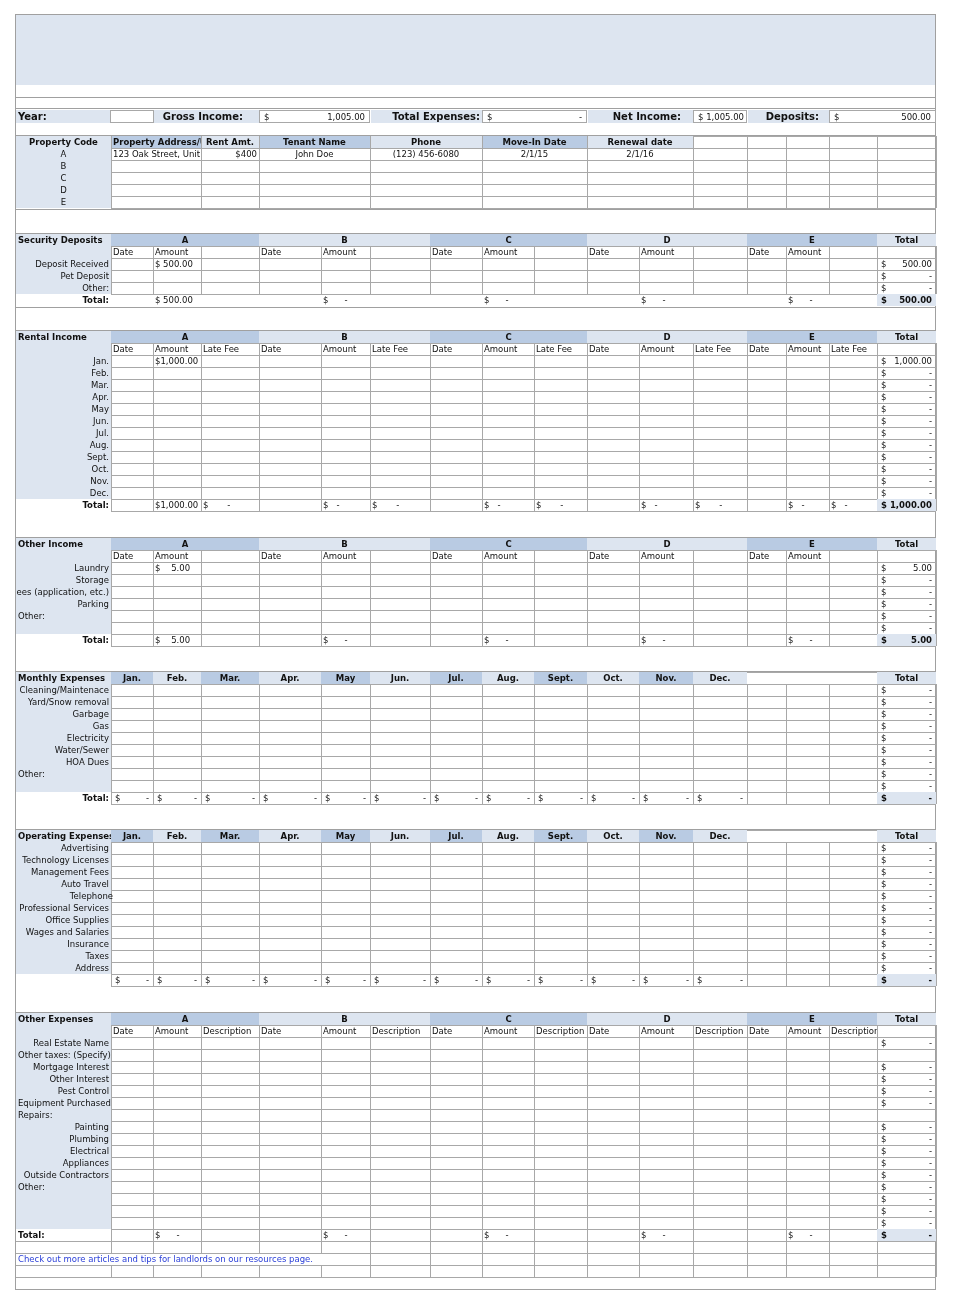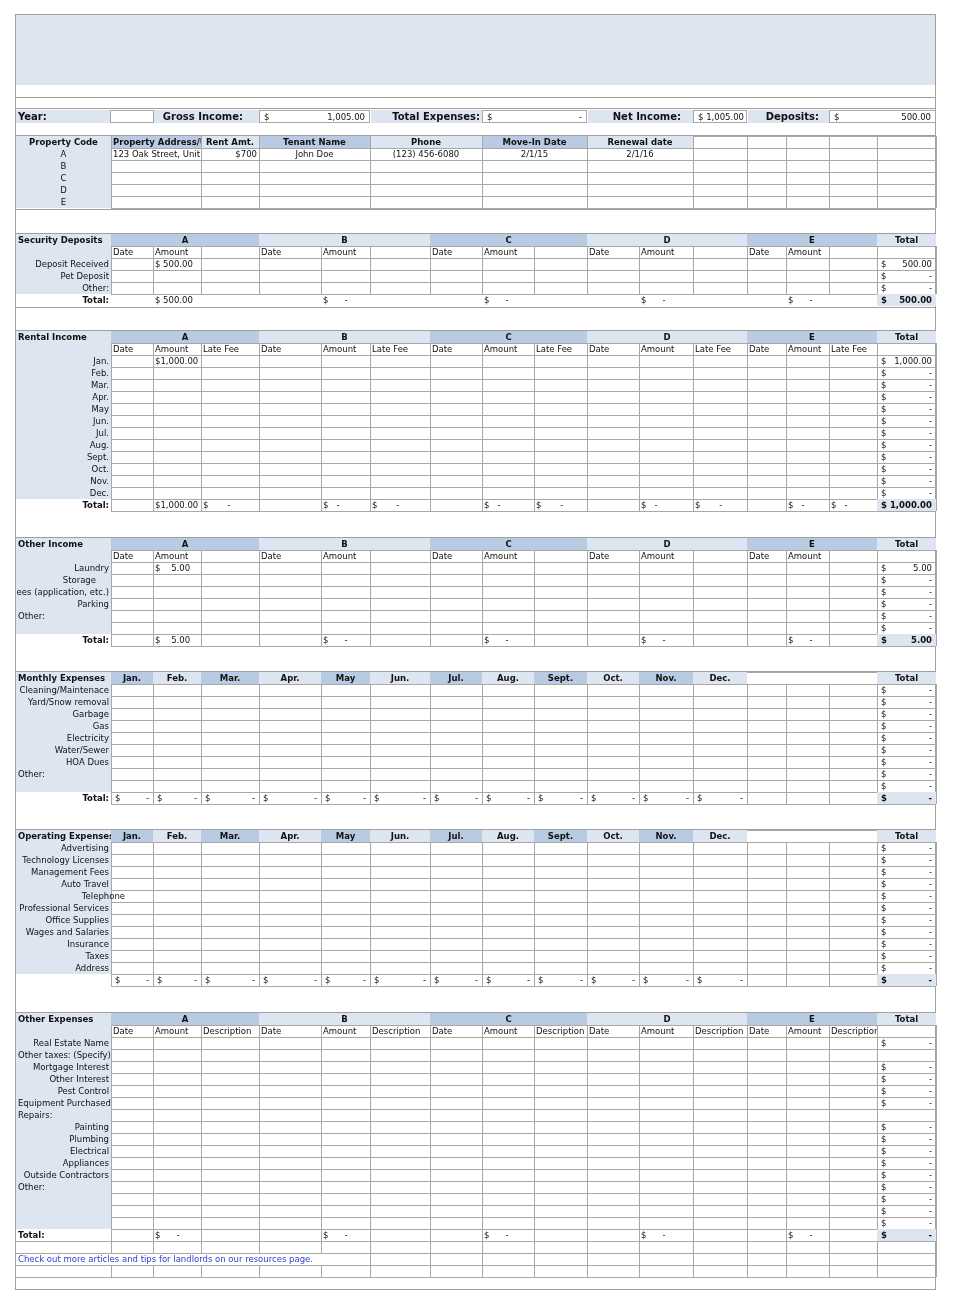--- a/index.html
+++ b/index.html
@@ -61,21 +61,21 @@
       <div class="light" style="position:absolute;left:0;top:121px;width:95px;height:72px;"></div>
       <div class="cell b" style="left:0px;top:121px;width:95px;height:12px;line-height:12px;text-align:center;padding:0 2px;">Property Code</div>
       <div class="cell b dark" style="left:95px;top:121px;width:90px;height:12px;line-height:12px;text-align:center;padding:0 2px;">Property Address/Unit #</div>
       <div class="cell b light" style="left:185px;top:121px;width:58px;height:12px;line-height:12px;text-align:center;padding:0 2px;">Rent Amt.</div>
       <div class="cell b dark" style="left:243px;top:121px;width:111px;height:12px;line-height:12px;text-align:center;padding:0 2px;">Tenant Name</div>
       <div class="cell b light" style="left:354px;top:121px;width:112px;height:12px;line-height:12px;text-align:center;padding:0 2px;">Phone</div>
       <div class="cell b dark" style="left:466px;top:121px;width:105px;height:12px;line-height:12px;text-align:center;padding:0 2px;">Move-In Date</div>
       <div class="cell b light" style="left:571px;top:121px;width:106px;height:12px;line-height:12px;text-align:center;padding:0 2px;">Renewal date</div>
       <div class="cell" style="left:0px;top:133px;width:95px;height:12px;line-height:12px;text-align:center;padding:0 2px;">A</div>
       <div class="cell" style="left:95px;top:133px;width:90px;height:12px;line-height:12px;text-align:center;padding:0 2px;">123 Oak Street, Unit A</div>
-      <div class="cell" style="left:185px;top:133px;width:58px;height:12px;line-height:12px;text-align:right;padding:0 2px;">$700</div>
+      <div class="cell" style="left:185px;top:133px;width:58px;height:12px;line-height:12px;text-align:right;padding:0 2px;">$400</div>
       <div class="cell" style="left:243px;top:133px;width:111px;height:12px;line-height:12px;text-align:center;padding:0 2px;">John Doe</div>
       <div class="cell" style="left:354px;top:133px;width:112px;height:12px;line-height:12px;text-align:center;padding:0 2px;">(123) 456-6080</div>
       <div class="cell" style="left:466px;top:133px;width:105px;height:12px;line-height:12px;text-align:center;padding:0 2px;">2/1/15</div>
       <div class="cell" style="left:571px;top:133px;width:106px;height:12px;line-height:12px;text-align:center;padding:0 2px;">2/1/16</div>
       <div class="cell" style="left:0px;top:145px;width:95px;height:12px;line-height:12px;text-align:center;padding:0 2px;">B</div>
       <div class="cell" style="left:95px;top:145px;width:90px;height:12px;line-height:12px;text-align:center;padding:0 2px;"></div>
       <div class="cell" style="left:185px;top:145px;width:58px;height:12px;line-height:12px;text-align:right;padding:0 2px;"></div>
       <div class="cell" style="left:243px;top:145px;width:111px;height:12px;line-height:12px;text-align:center;padding:0 2px;"></div>
       <div class="cell" style="left:354px;top:145px;width:112px;height:12px;line-height:12px;text-align:center;padding:0 2px;"></div>
       <div class="cell" style="left:466px;top:145px;width:105px;height:12px;line-height:12px;text-align:center;padding:0 2px;"></div>
@@ -692,21 +692,21 @@
       <div style="position:absolute;left:678px;top:608px;width:53px;height:11px;"></div>
       <div style="position:absolute;left:732px;top:608px;width:38px;height:11px;"></div>
       <div style="position:absolute;left:771px;top:608px;width:42px;height:11px;"></div>
       <div style="position:absolute;left:814px;top:608px;width:47px;height:11px;"></div>
       <div class="cell" style="left:0px;top:547px;width:95px;height:12px;line-height:12px;text-align:right;padding:0 2px;">Laundry</div>
       <div class="cell" style="left:137px;top:547px;width:48px;height:12px;line-height:12px;text-align:left;padding:0 2px;white-space:pre;">$    5.00</div>
       <div class="cell cur" style="left:861px;top:547px;width:59px;height:12px;line-height:12px;padding:0 4px;">
         <span>$</span>
         <span>5.00</span>
       </div>
-      <div class="cell" style="left:0px;top:559px;width:95px;height:12px;line-height:12px;text-align:right;padding:0 15px;">Storage</div>
+      <div class="cell" style="left:0px;top:559px;width:95px;height:12px;line-height:12px;text-align:right;padding:0 2px;">Storage</div>
       <div class="cell" style="left:137px;top:559px;width:48px;height:12px;line-height:12px;text-align:left;padding:0 2px;white-space:pre;"></div>
       <div class="cell cur" style="left:861px;top:559px;width:59px;height:12px;line-height:12px;padding:0 4px;">
         <span>$</span>
         <span>-</span>
       </div>
       <div class="cell" style="left:0px;top:571px;width:95px;height:12px;line-height:12px;text-align:right;padding:0 2px;direction:rtl;">ees (application, etc.)</div>
       <div class="cell" style="left:137px;top:571px;width:48px;height:12px;line-height:12px;text-align:left;padding:0 2px;white-space:pre;"></div>
       <div class="cell cur" style="left:861px;top:571px;width:59px;height:12px;line-height:12px;padding:0 4px;">
         <span>$</span>
         <span>-</span>
@@ -1244,21 +1244,21 @@
       <div class="cell" style="left:0px;top:851px;width:95px;height:12px;line-height:12px;text-align:right;padding:0 2px;">Management Fees</div>
       <div class="cell cur" style="left:861px;top:851px;width:59px;height:12px;line-height:12px;padding:0 4px;">
         <span>$</span>
         <span>-</span>
       </div>
       <div class="cell" style="left:0px;top:863px;width:95px;height:12px;line-height:12px;text-align:right;padding:0 2px;">Auto Travel</div>
       <div class="cell cur" style="left:861px;top:863px;width:59px;height:12px;line-height:12px;padding:0 4px;">
         <span>$</span>
         <span>-</span>
       </div>
-      <div class="cell" style="left:16px;top:875px;width:95px;height:12px;line-height:12px;text-align:right;padding:0 2px;">Telephone</div>
+      <div class="cell" style="left:4px;top:875px;width:95px;height:12px;line-height:12px;text-align:right;padding:0 2px;">Telephone</div>
       <div class="cell cur" style="left:861px;top:875px;width:59px;height:12px;line-height:12px;padding:0 4px;">
         <span>$</span>
         <span>-</span>
       </div>
       <div class="cell" style="left:0px;top:887px;width:95px;height:12px;line-height:12px;text-align:right;padding:0 2px;">Professional Services</div>
       <div class="cell cur" style="left:861px;top:887px;width:59px;height:12px;line-height:12px;padding:0 4px;">
         <span>$</span>
         <span>-</span>
       </div>
       <div class="cell" style="left:0px;top:899px;width:95px;height:12px;line-height:12px;text-align:right;padding:0 2px;">Office Supplies</div>

